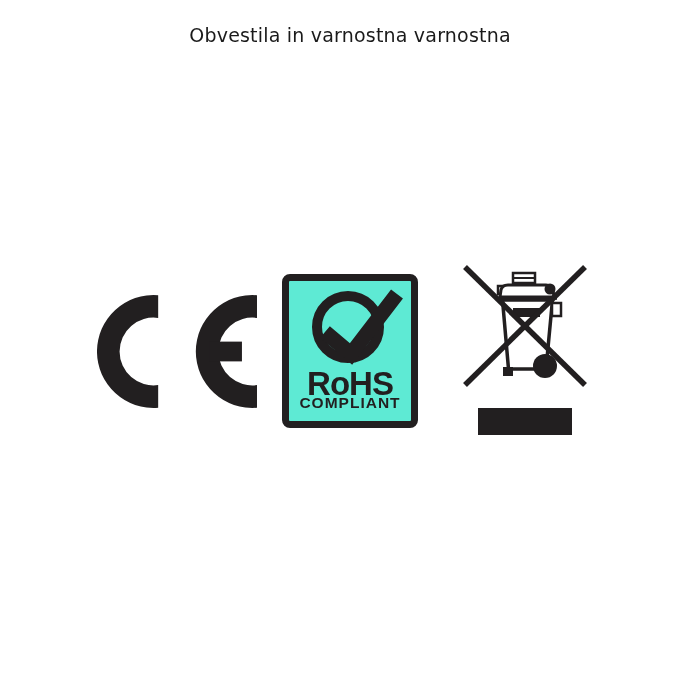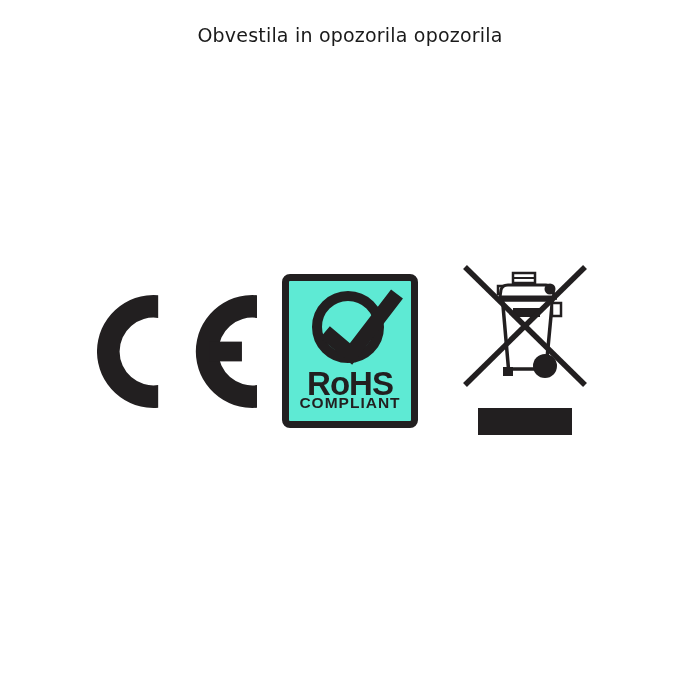--- a/index.html
+++ b/index.html
@@ -97,21 +97,21 @@
     width: 94px;
     height: 27px;
     background: #221f20;
   }
 </style>
 </head>
 <body>
 
 <div class="stage">
 
-  <h1 class="title">Obvestila in opozorila opozorila</h1>
+  <h1 class="title">Obvestila in varnostna varnostna</h1>
 
   <div class="ce-mark">
     <svg viewBox="0 0 170 120" xmlns="http://www.w3.org/2000/svg">
       <g fill="#221f20">
         <path d="M65 0.21 A60 60 0 1 0 65 119.79 L65 95.65 A36 36 0 1 1 65 24.35 Z"></path>
         <path d="M170 0.21 A60 60 0 1 0 170 119.79 L170 95.65 A36 36 0 1 1 170 24.35 Z"></path>
         <rect x="120" y="49.5" width="34" height="21"></rect>
       </g>
     </svg>
   </div>

